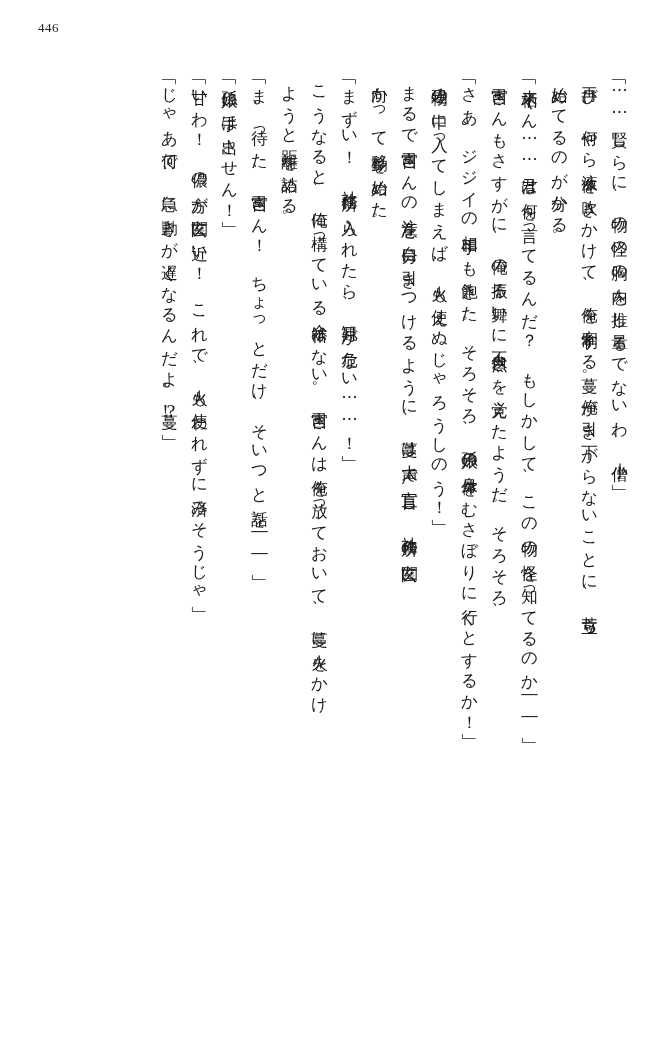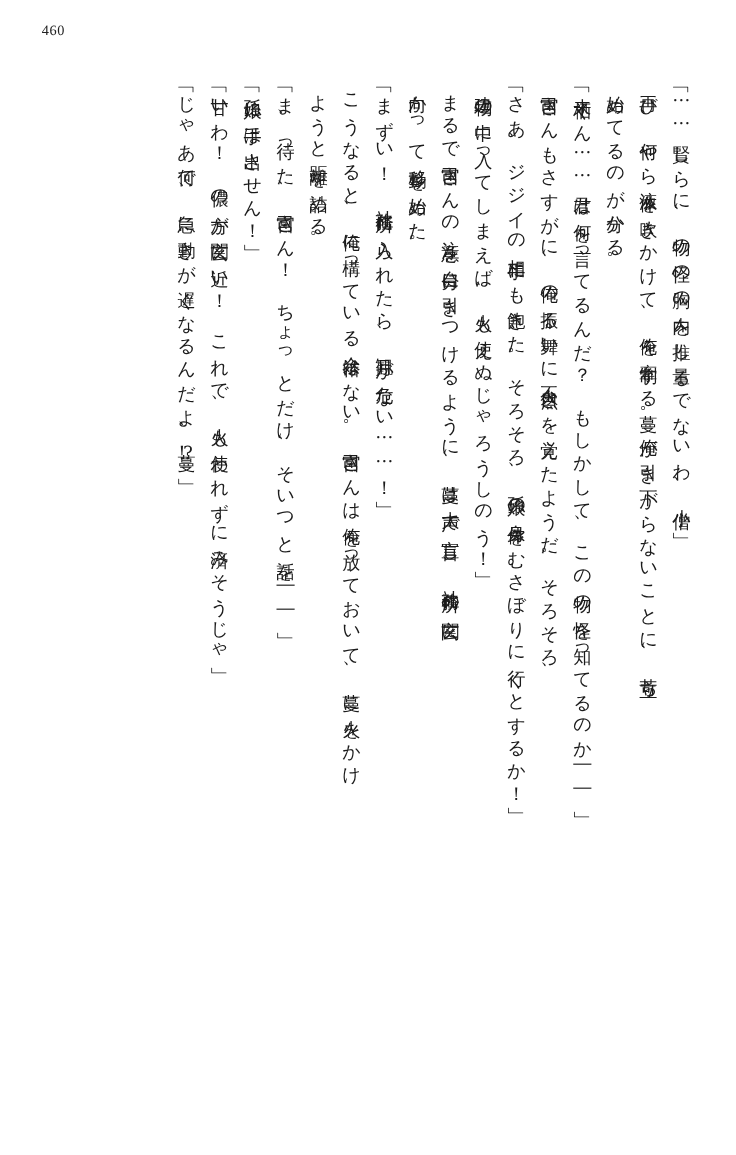--- a/index.html
+++ b/index.html
@@ -65,21 +65,21 @@
   .col.short-j { height: 700px; }
   .col.short-k { height: 660px; }
   .col.short-l { height: 820px; }
   .col.short-m { height: 880px; }
 </style>
 </head>
 <body>
 
 <div class="page">
 
-  <div class="page-number">460</div>
+  <div class="page-number">446</div>
 
   <div class="text-body">
     <div class="col short-l">「……賢しらに、物の怪の胸の内を推し量るでないわ、小僧！」</div>
     <div class="col short-m">再び、何やら液体を吹きかけて、俺を牽制する蔓。俺が引き下がらないことに、苛立ち</div>
     <div class="col short-i">始めてるのが分かる。</div>
     <div class="col short-m">「来栖くん……君は何を言ってるんだ？　もしかして、この物の怪を知ってるのか――」</div>
     <div class="col short-k">宮司さんもさすがに、俺の振る舞いに不自然さを覚えたようだ。そろそろ、</div>
     <div class="col short-m">「さあ、ジジイの相手にも飽きた。そろそろ、孫娘の身体をむさぼりに行くとするか！」</div>
     <div class="col short-j">建物の中に入ってしまえば、火も使えぬじゃろうしのう！」</div>
     <div class="col short-m">まるで宮司さんの注意を自分に引きつけるように、蔓は大声で宣言し、社務所の玄関に</div>

